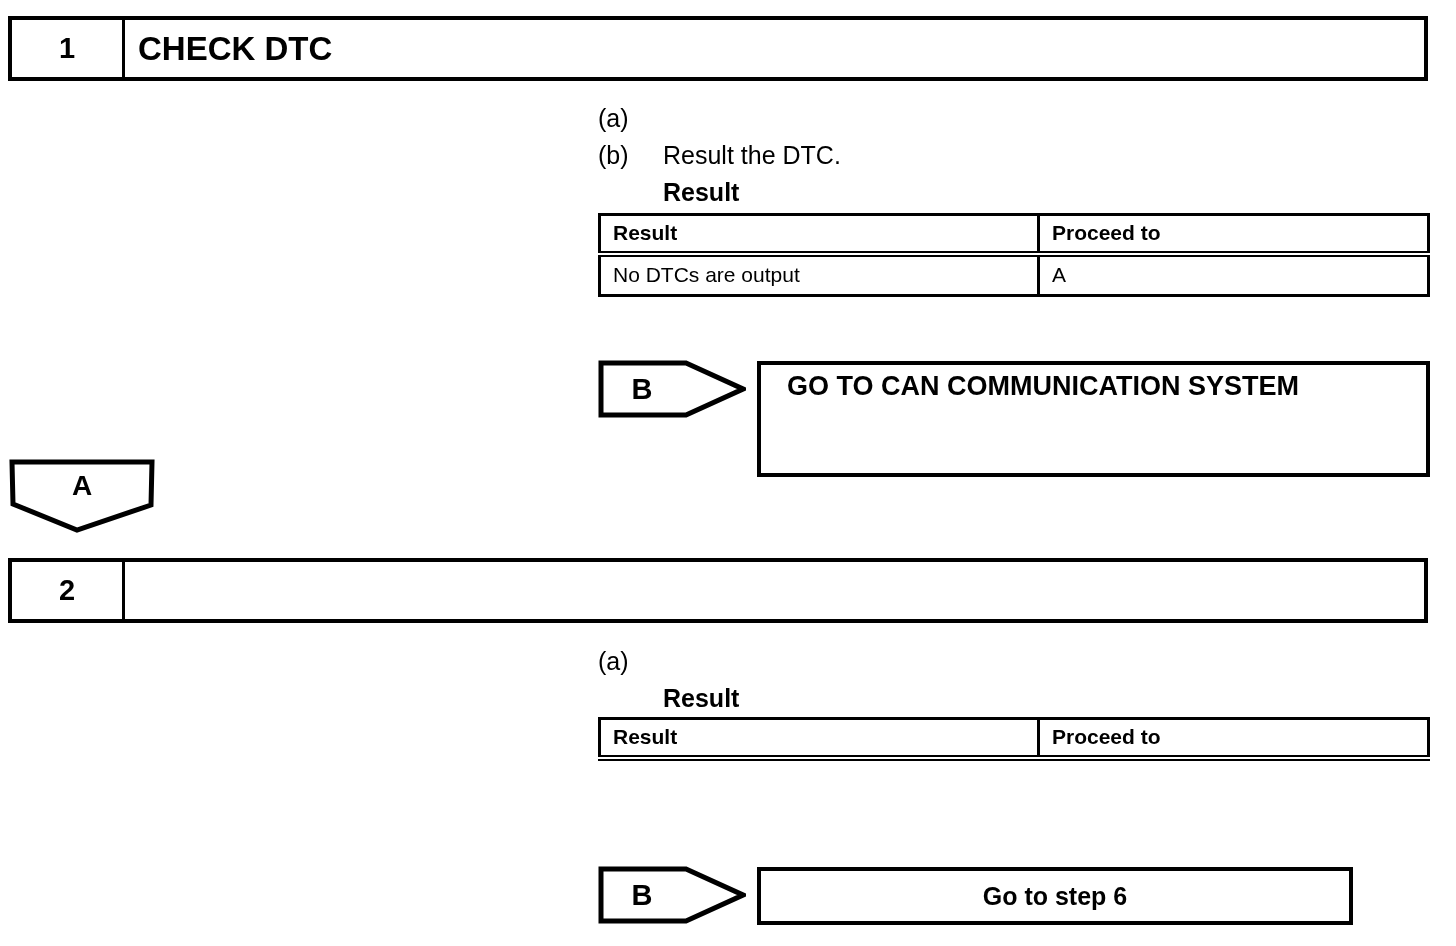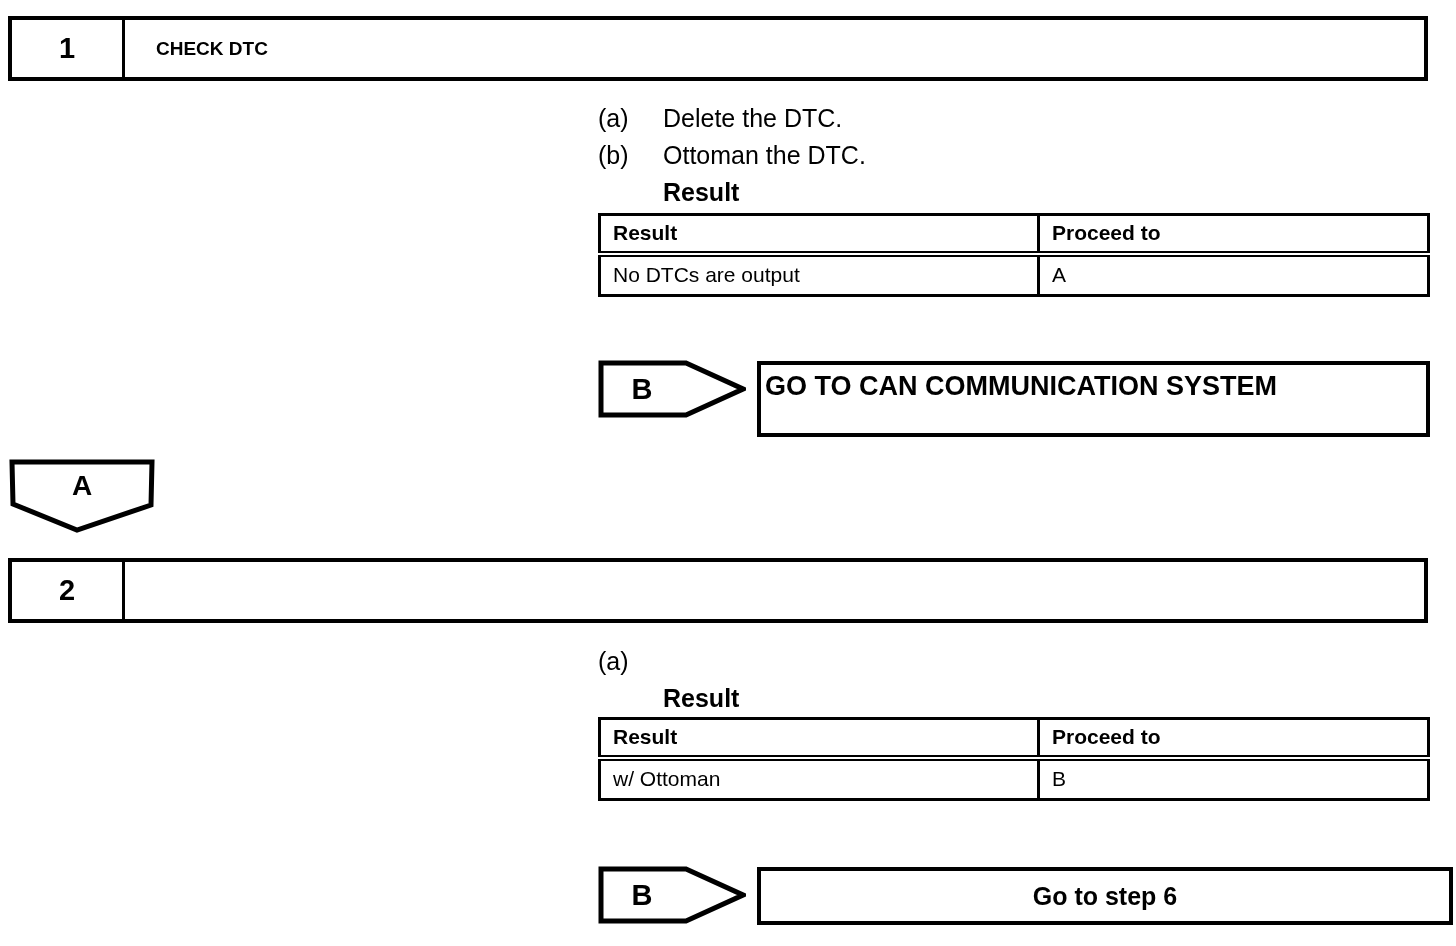--- a/index.html
+++ b/index.html
@@ -34,23 +34,23 @@
     display: flex;
     align-items: center;
     justify-content: center;
     font-weight: bold;
     font-size: 29px;
   }
   .step-title {
     flex: 1;
     display: flex;
     align-items: center;
-    padding-left: 31px;
-    font-weight: bold;
-    font-size: 19px;
+    padding-left: 13px;
+    font-weight: bold;
+    font-size: 33px;
     letter-spacing: 0px;
     border-radius: 20px;
   }
 
   
   .substeps {
     position: absolute;
     left: 598px;
     width: 840px;
     font-size: 25px;
@@ -108,32 +108,32 @@
     font-weight: bold;
     font-size: 29px;
   }
 
   
   .goto-box-1 {
     position: absolute;
     left: 757px;
     top: 361px;
     width: 673px;
-    height: 76px;
+    height: 116px;
     border: 4px solid #000;
     box-sizing: border-box;
-    padding: 6px 4px;
+    padding: 6px 26px;
     font-weight: bold;
     font-size: 27px;
   }
   .goto-box-2 {
     position: absolute;
     left: 757px;
     top: 867px;
-    width: 696px;
+    width: 596px;
     height: 58px;
     border: 4px solid #000;
     box-sizing: border-box;
     display: flex;
     align-items: center;
     justify-content: center;
     font-weight: bold;
     font-size: 25px;
   }
 
@@ -165,25 +165,24 @@
 <div class="page">
 
   <div class="step-header" style="top:16px">
     <div class="step-num">1</div>
     <div class="step-title">CHECK DTC</div>
   </div>
 
   <div class="substeps" style="top:100px">
     <div class="substep">
       <span class="marker">(a)</span>
-      <span>Delete the DTC.</span>
     </div>
     <div class="substep">
       <span class="marker">(b)</span>
-      <span>Ottoman the DTC.</span>
+      <span>Result the DTC.</span>
     </div>
     <div class="result-label">Result</div>
   </div>
 
   <table class="result-table" style="top:213px">
     <thead>
       <tr>
         <th class="col-result">Result</th>
         <th>Proceed to</th>
       </tr>
@@ -228,24 +227,20 @@
   </div>
 
   <table class="result-table" style="top:717px">
     <thead>
       <tr>
         <th class="col-result">Result</th>
         <th>Proceed to</th>
       </tr>
     </thead>
     <tbody>
-      <tr>
-        <td>w/ Ottoman</td>
-        <td>B</td>
-      </tr>
     </tbody>
   </table>
 
   <div class="branch-arrow" style="top:866px">
     <span>
       <svg width="148" height="58" viewBox="0 0 148 58">
         <polygon points="3,3 88,3 145,29 88,55 3,55" fill="#ffffff" stroke="#000000" stroke-width="5"></polygon>
       </svg>
     </span>
     <span class="branch-letter">B</span>

